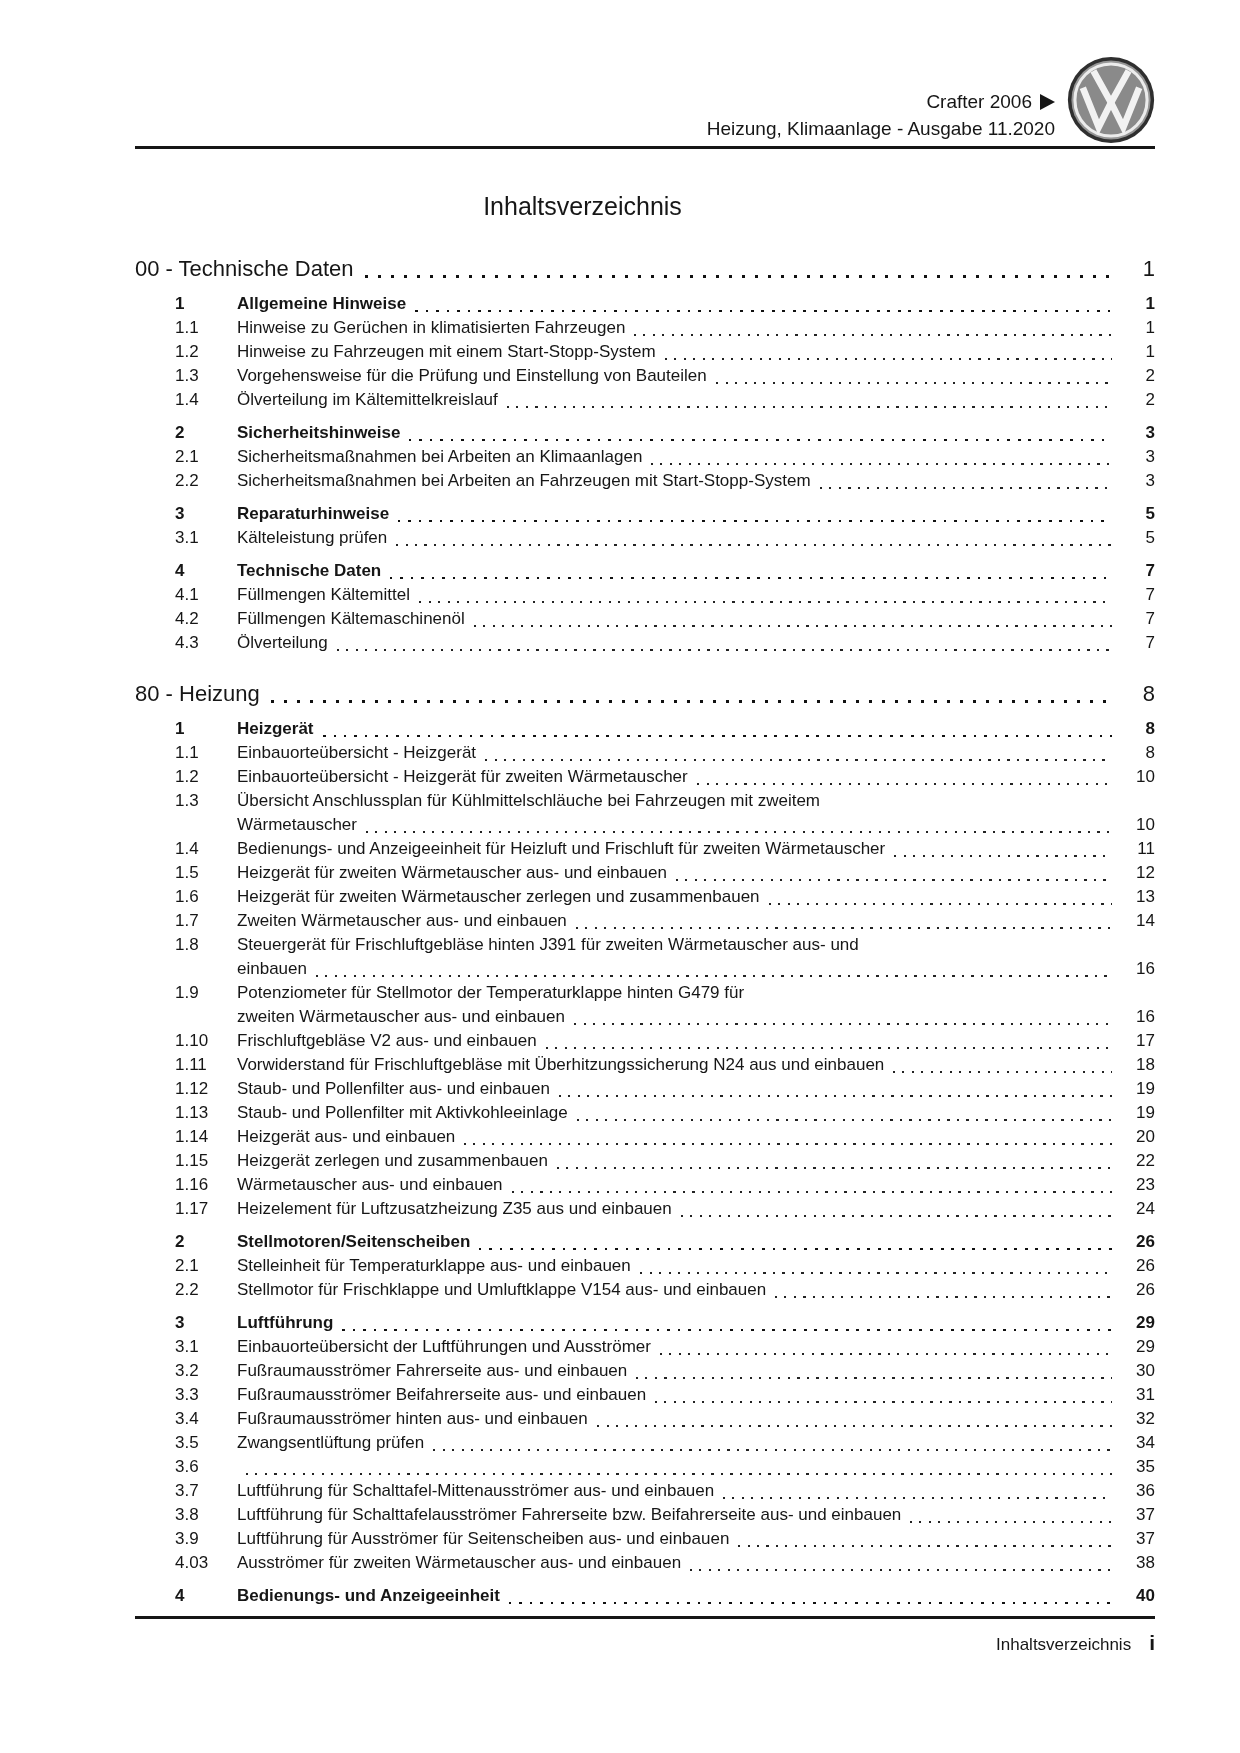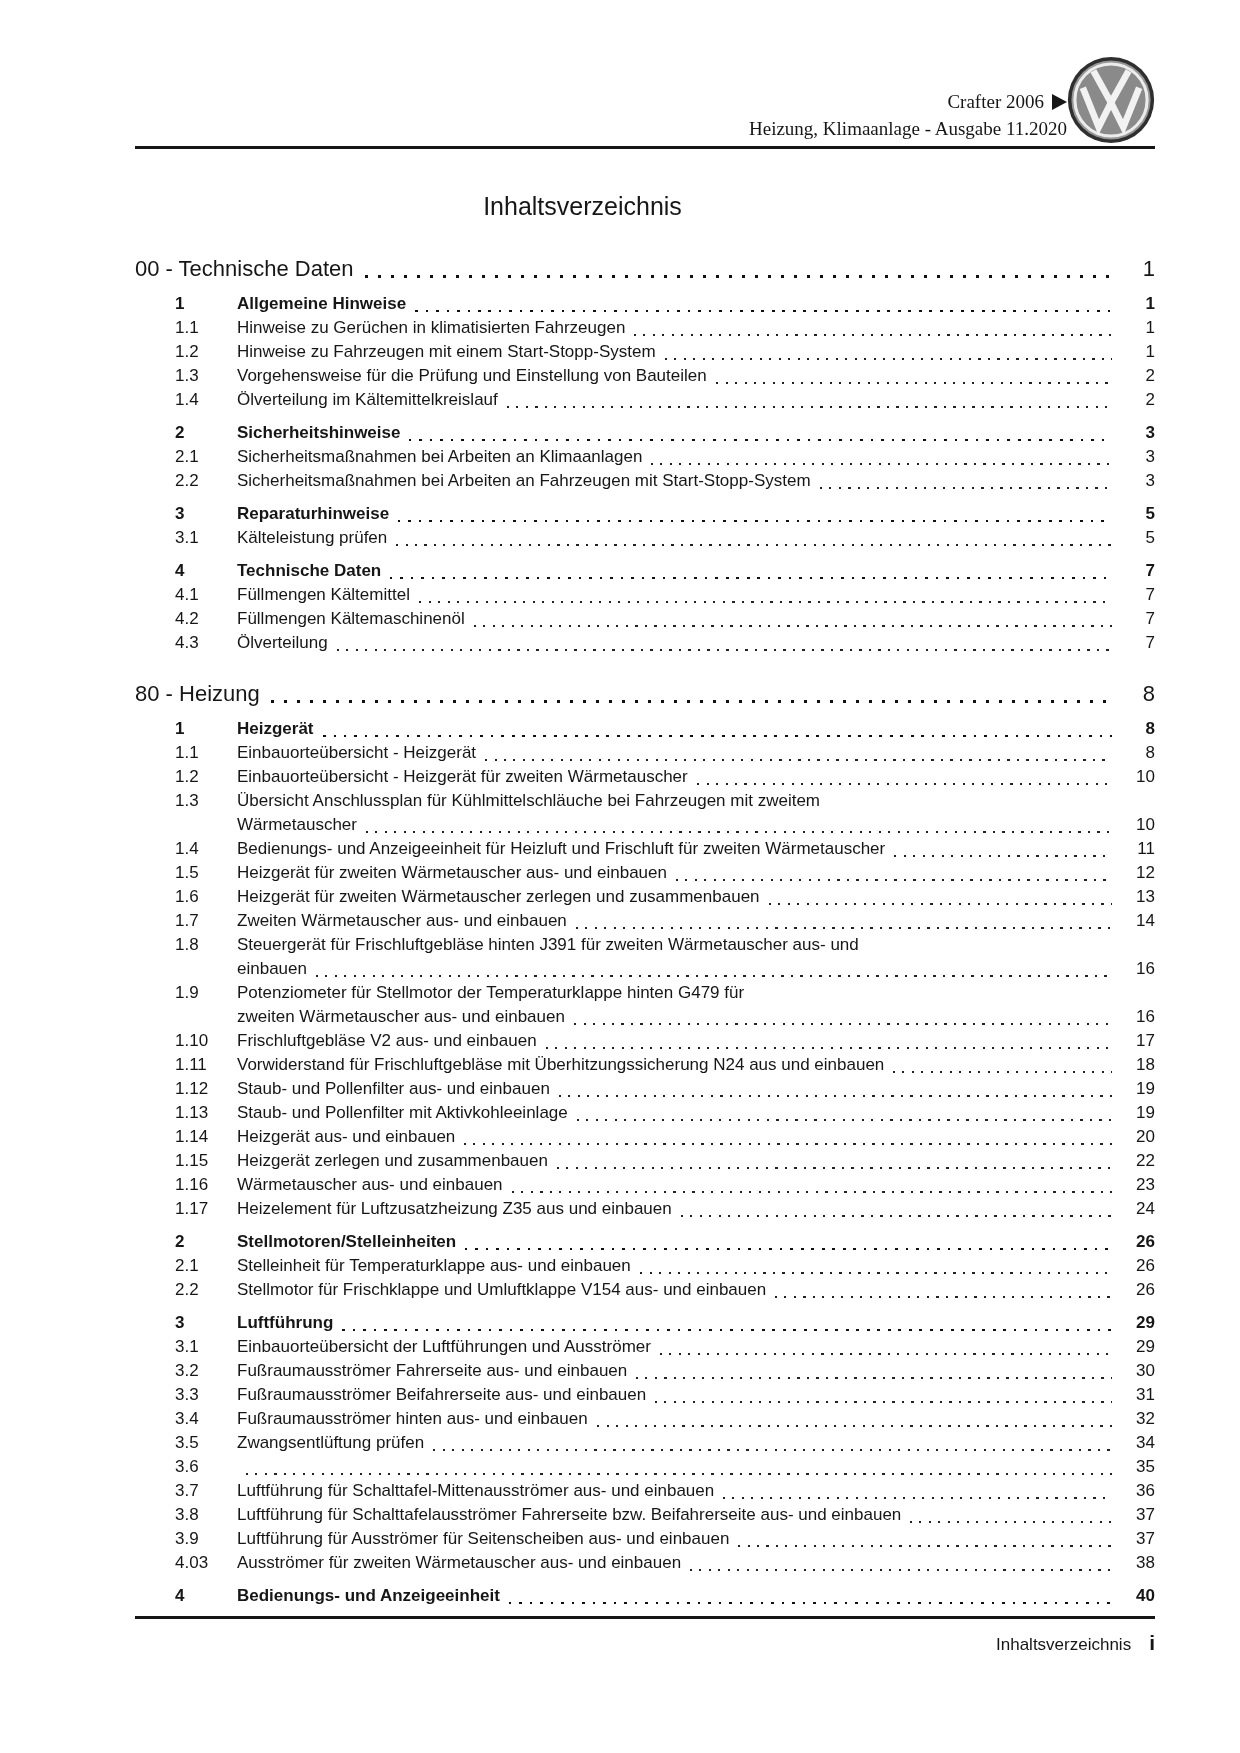--- a/index.html
+++ b/index.html
@@ -4,22 +4,22 @@
 <style>
   html,body{margin:0;padding:0;}
   body{
     width:1240px;height:1753px;background:#ffffff;color:#161616;
     font-family:"Liberation Sans","DejaVu Sans",sans-serif;
     -webkit-font-smoothing:antialiased;overflow:hidden;
   }
   .page{box-sizing:border-box;width:1240px;height:1753px;padding:56px 85px 0 135px;position:relative;}
 
   
-  .header{display:flex;justify-content:flex-end;align-items:flex-end;gap:0;
-          border-bottom:3px solid #161616;padding-bottom:3px;font-family:Liberation Serif, serif;}
+  .header{display:flex;justify-content:flex-end;align-items:flex-end;gap:12px;
+          border-bottom:3px solid #161616;padding-bottom:3px;}
   .header-text{text-align:right;font-size:19px;line-height:27px;padding-bottom:1px;white-space:nowrap;}
   .header-line1{display:flex;justify-content:flex-end;align-items:center;gap:8px;}
   .arrow-right{display:inline-block;width:0;height:0;border-style:solid;
                border-width:8px 0 8px 15px;border-color:transparent transparent transparent #161616;}
   .logo{width:88px;height:88px;flex:0 0 auto;margin-bottom:-1px;}
 
   
   .doc-title{text-align:center;font-size:25px;line-height:30px;margin:42px 0 34px 0;padding-right:125px;}
 
   
@@ -401,21 +401,21 @@
             <span class="t">Heizelement für Luftzusatzheizung Z35 aus und einbauen</span>
             <span class="leader"></span>
             <span class="pg">24</span>
           </div>
         </div>
       </div>
       <div class="row head">
         <span class="num">2</span>
         <div class="content">
           <div class="line">
-            <span class="t">Stellmotoren/Stelleinheiten</span>
+            <span class="t">Stellmotoren/Seitenscheiben</span>
             <span class="leader"></span>
             <span class="pg">26</span>
           </div>
         </div>
       </div>
       <div class="row sub">
         <span class="num">2.1</span>
         <div class="content">
           <div class="line">
             <span class="t">Stelleinheit für Temperaturklappe aus- und einbauen</span>

